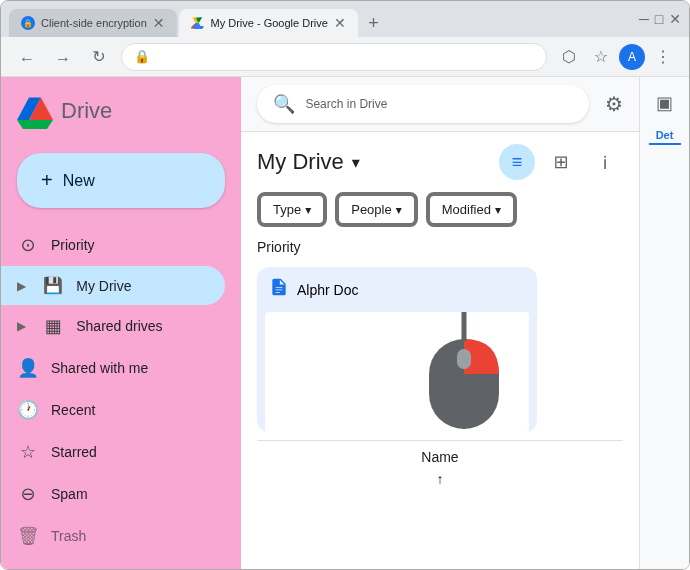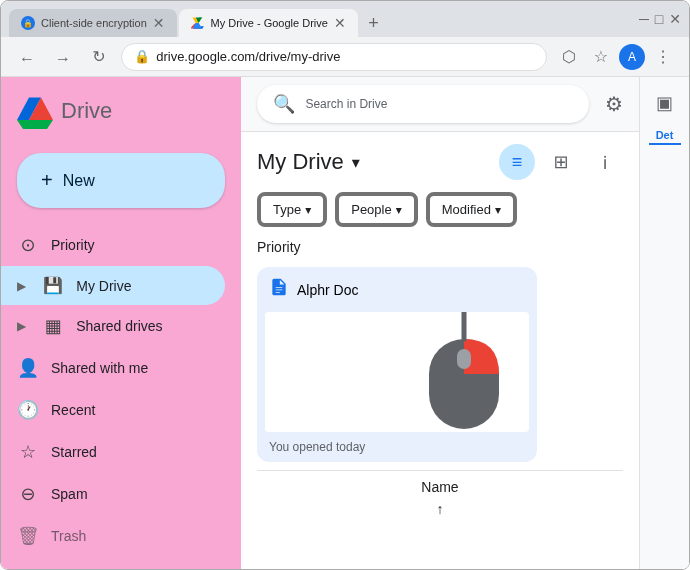--- a/index.html
+++ b/index.html
@@ -115,21 +115,20 @@
       <span style="cursor:pointer;color:#666;font-size:14px;">✕</span>
     </div>
   </div>
 
   <div class="browser-controls">
     <button class="nav-btn">←</button>
     <button class="nav-btn">→</button>
     <button class="nav-btn">↻</button>
     <div class="address-bar">
       <span style="color:#1a73e8;font-size:13px;">🔒</span>
-      <span class="address-bar-url">drive.google.com/drive/my-drive</span>
     </div>
     <div class="browser-actions">
       <button class="browser-action-btn">⬡</button>
       <button class="browser-action-btn">☆</button>
       <button class="browser-action-btn" style="background:#1a73e8;color:#fff;border-radius:50%;width:26px;height:26px;font-size:12px;">A</button>
       <button class="browser-action-btn">⋮</button>
     </div>
   </div>
 
   <div class="app-container">
@@ -261,23 +260,20 @@
                 <rect x="10" y="30" width="70" height="90" rx="35" ry="35" fill="#5f6368"></rect>
 
                 <path d="M45 30 Q80 30 80 65 L45 65 Z" fill="#ea4335"></path>
 
                 <rect x="38" y="40" width="14" height="20" rx="7" fill="#9aa0a6"></rect>
 
                 <path d="M45 0 Q45 25 45 30" stroke="#5f6368" stroke-width="5" fill="none" stroke-linecap="round"></path>
               </svg>
             </div>
           </div>
-          <div class="card-footer">
-            <span>You opened today</span>
-          </div>
         </div>
 
         <div class="name-sort-row">
           <span class="name-sort-label">Name</span>
           <span class="sort-arrow">↑</span>
         </div>
       </div>
     </div>
 
     <div class="right-panel">

